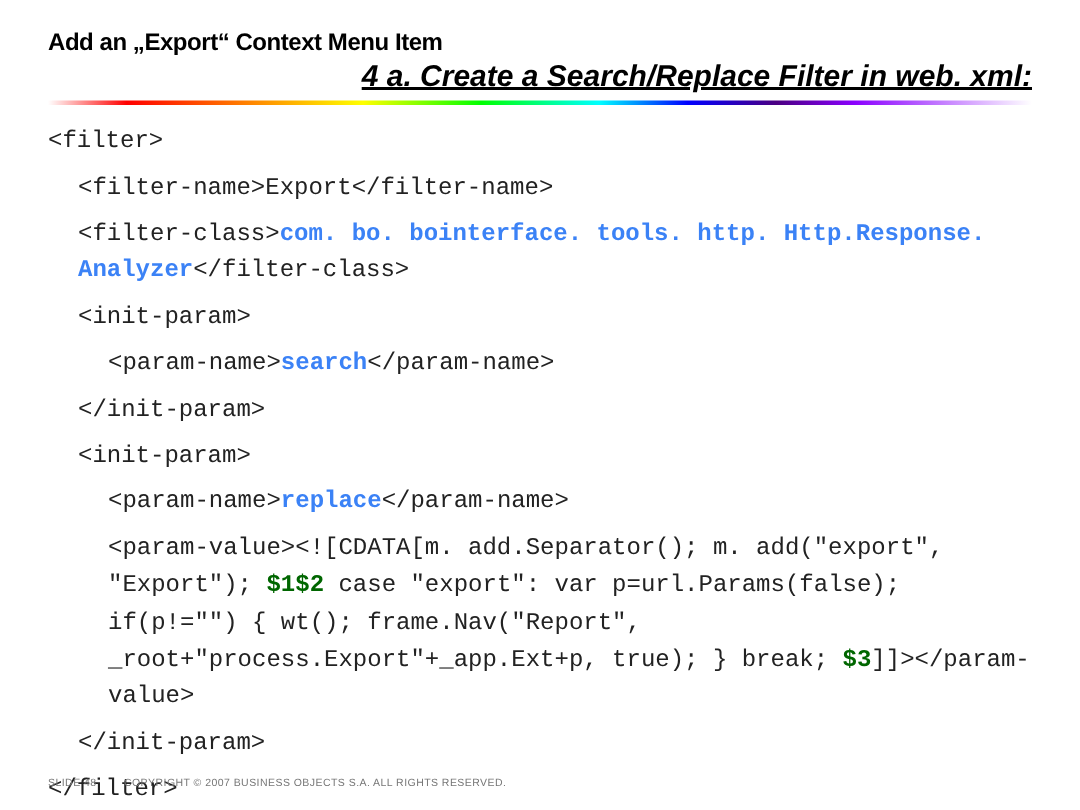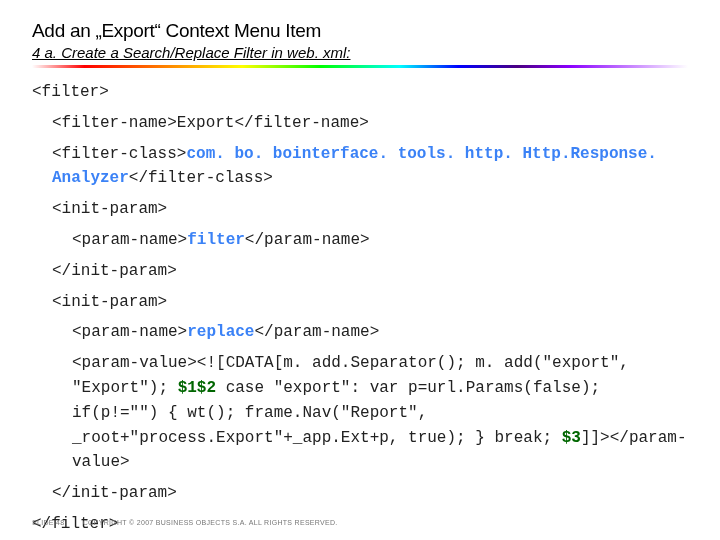--- a/index.html
+++ b/index.html
@@ -6,31 +6,32 @@
     body {
       width: 720px;
       height: 540px;
       background: #fff;
       font-family: Arial, Helvetica, sans-serif;
       color: #000;
       position: relative;
       padding: 20px 32px 0 32px;
     }
     .title {
-      font-size: 19px;
-      font-weight: normal;
+      font-size: 16px;
+      font-weight: bold;
       margin-bottom: 2px;
       letter-spacing: -0.3px;
     }
     .subtitle {
-      font-size: 15px;
-      font-weight: normal;
+      font-size: 20px;
+      font-weight: bold;
       font-style: italic;
       text-decoration: underline;
       margin-bottom: 4px;
+      text-align: right;
     }
     .rainbow {
       height: 3px;
       width: 100%;
       background: linear-gradient(90deg,
         #fff 0%, #ff0000 8%, #ff7f00 20%, #ffff00 32%,
         #00ff00 44%, #00ffff 56%, #0000ff 65%,
         #4b0082 74%, #8b00ff 82%, #fff 100%);
       margin-bottom: 12px;
     }
@@ -78,21 +79,21 @@
 
   <div class="row ind1">
     <span>&lt;filter-class&gt;</span><span class="c-maroon">com. bo. bointerface. tools. http. Http.Response. Analyzer</span><span>&lt;/filter-class&gt;</span>
   </div>
 
   <div class="row ind1">
       <span class="code-line">&lt;init-param&gt;</span>
     </div>
 
   <div class="row ind2">
-    <span>&lt;param-name&gt;</span><span class="c-maroon">filter</span><span>&lt;/param-name&gt;</span>
+    <span>&lt;param-name&gt;</span><span class="c-maroon">search</span><span>&lt;/param-name&gt;</span>
   </div>
 
 
   <div class="row ind1">
       <span class="code-line">&lt;/init-param&gt;</span>
     </div>
 
   <div class="row ind1">
       <span class="code-line">&lt;init-param&gt;</span>
     </div>

